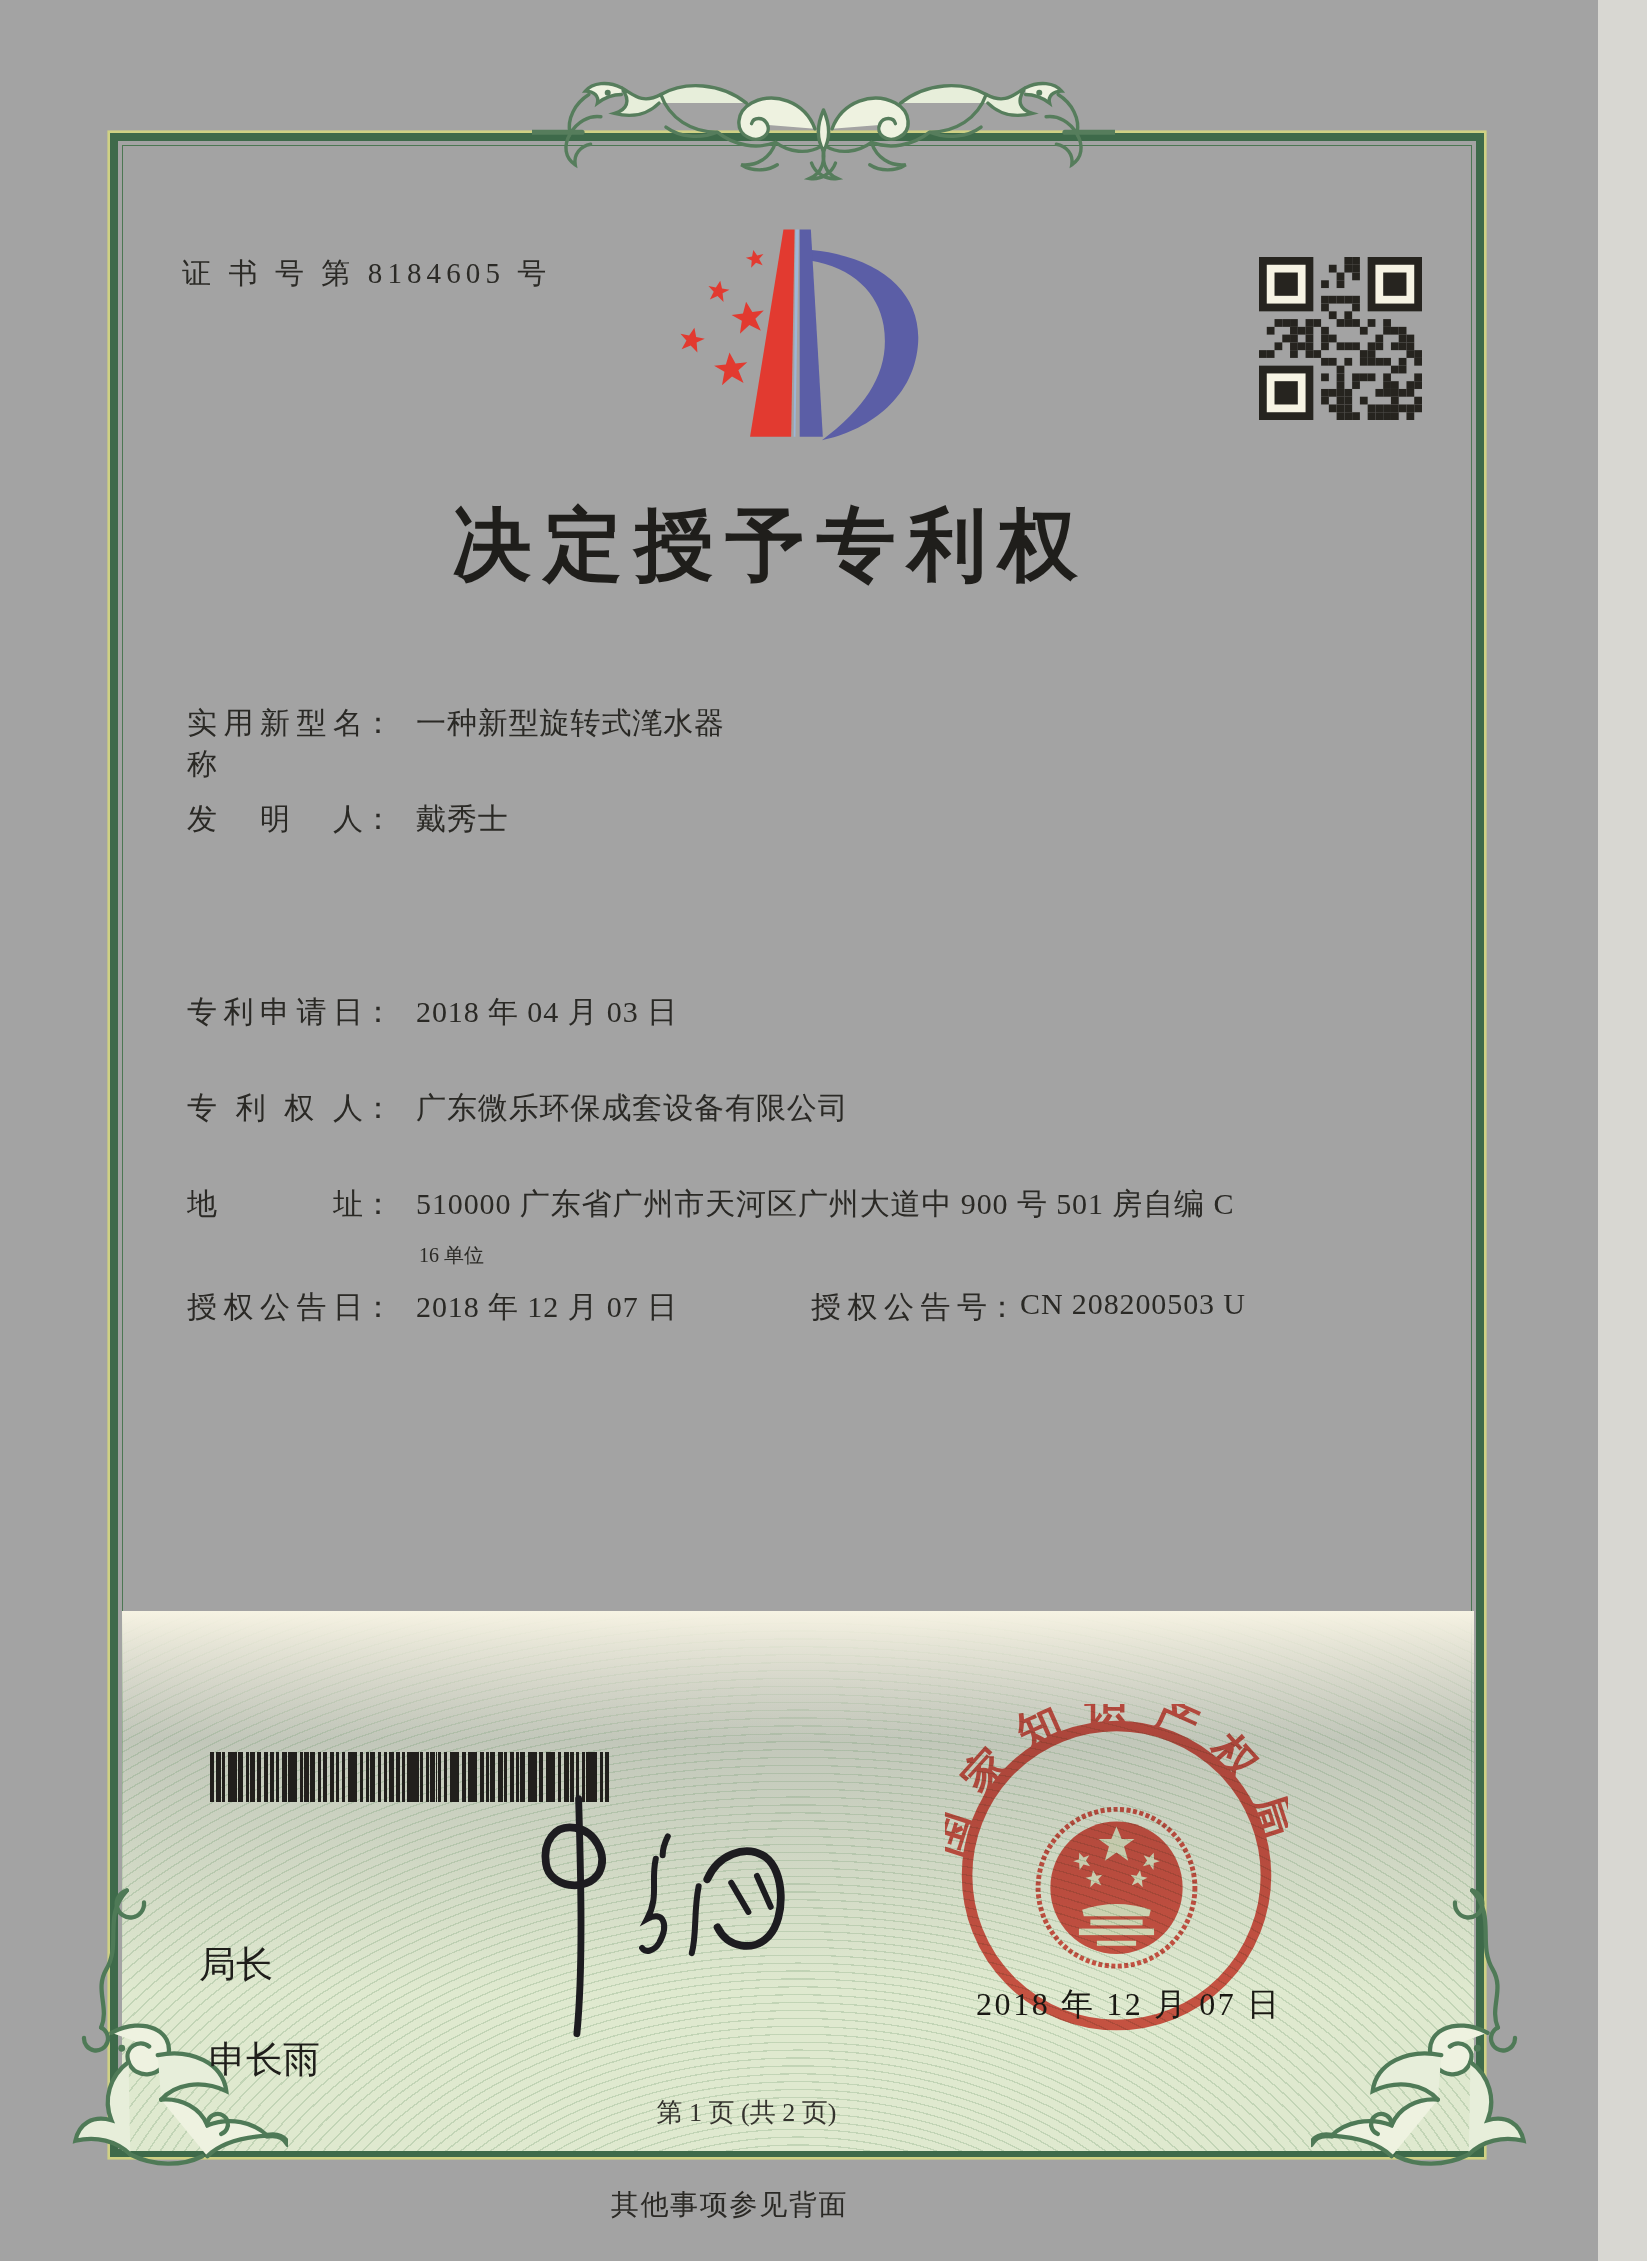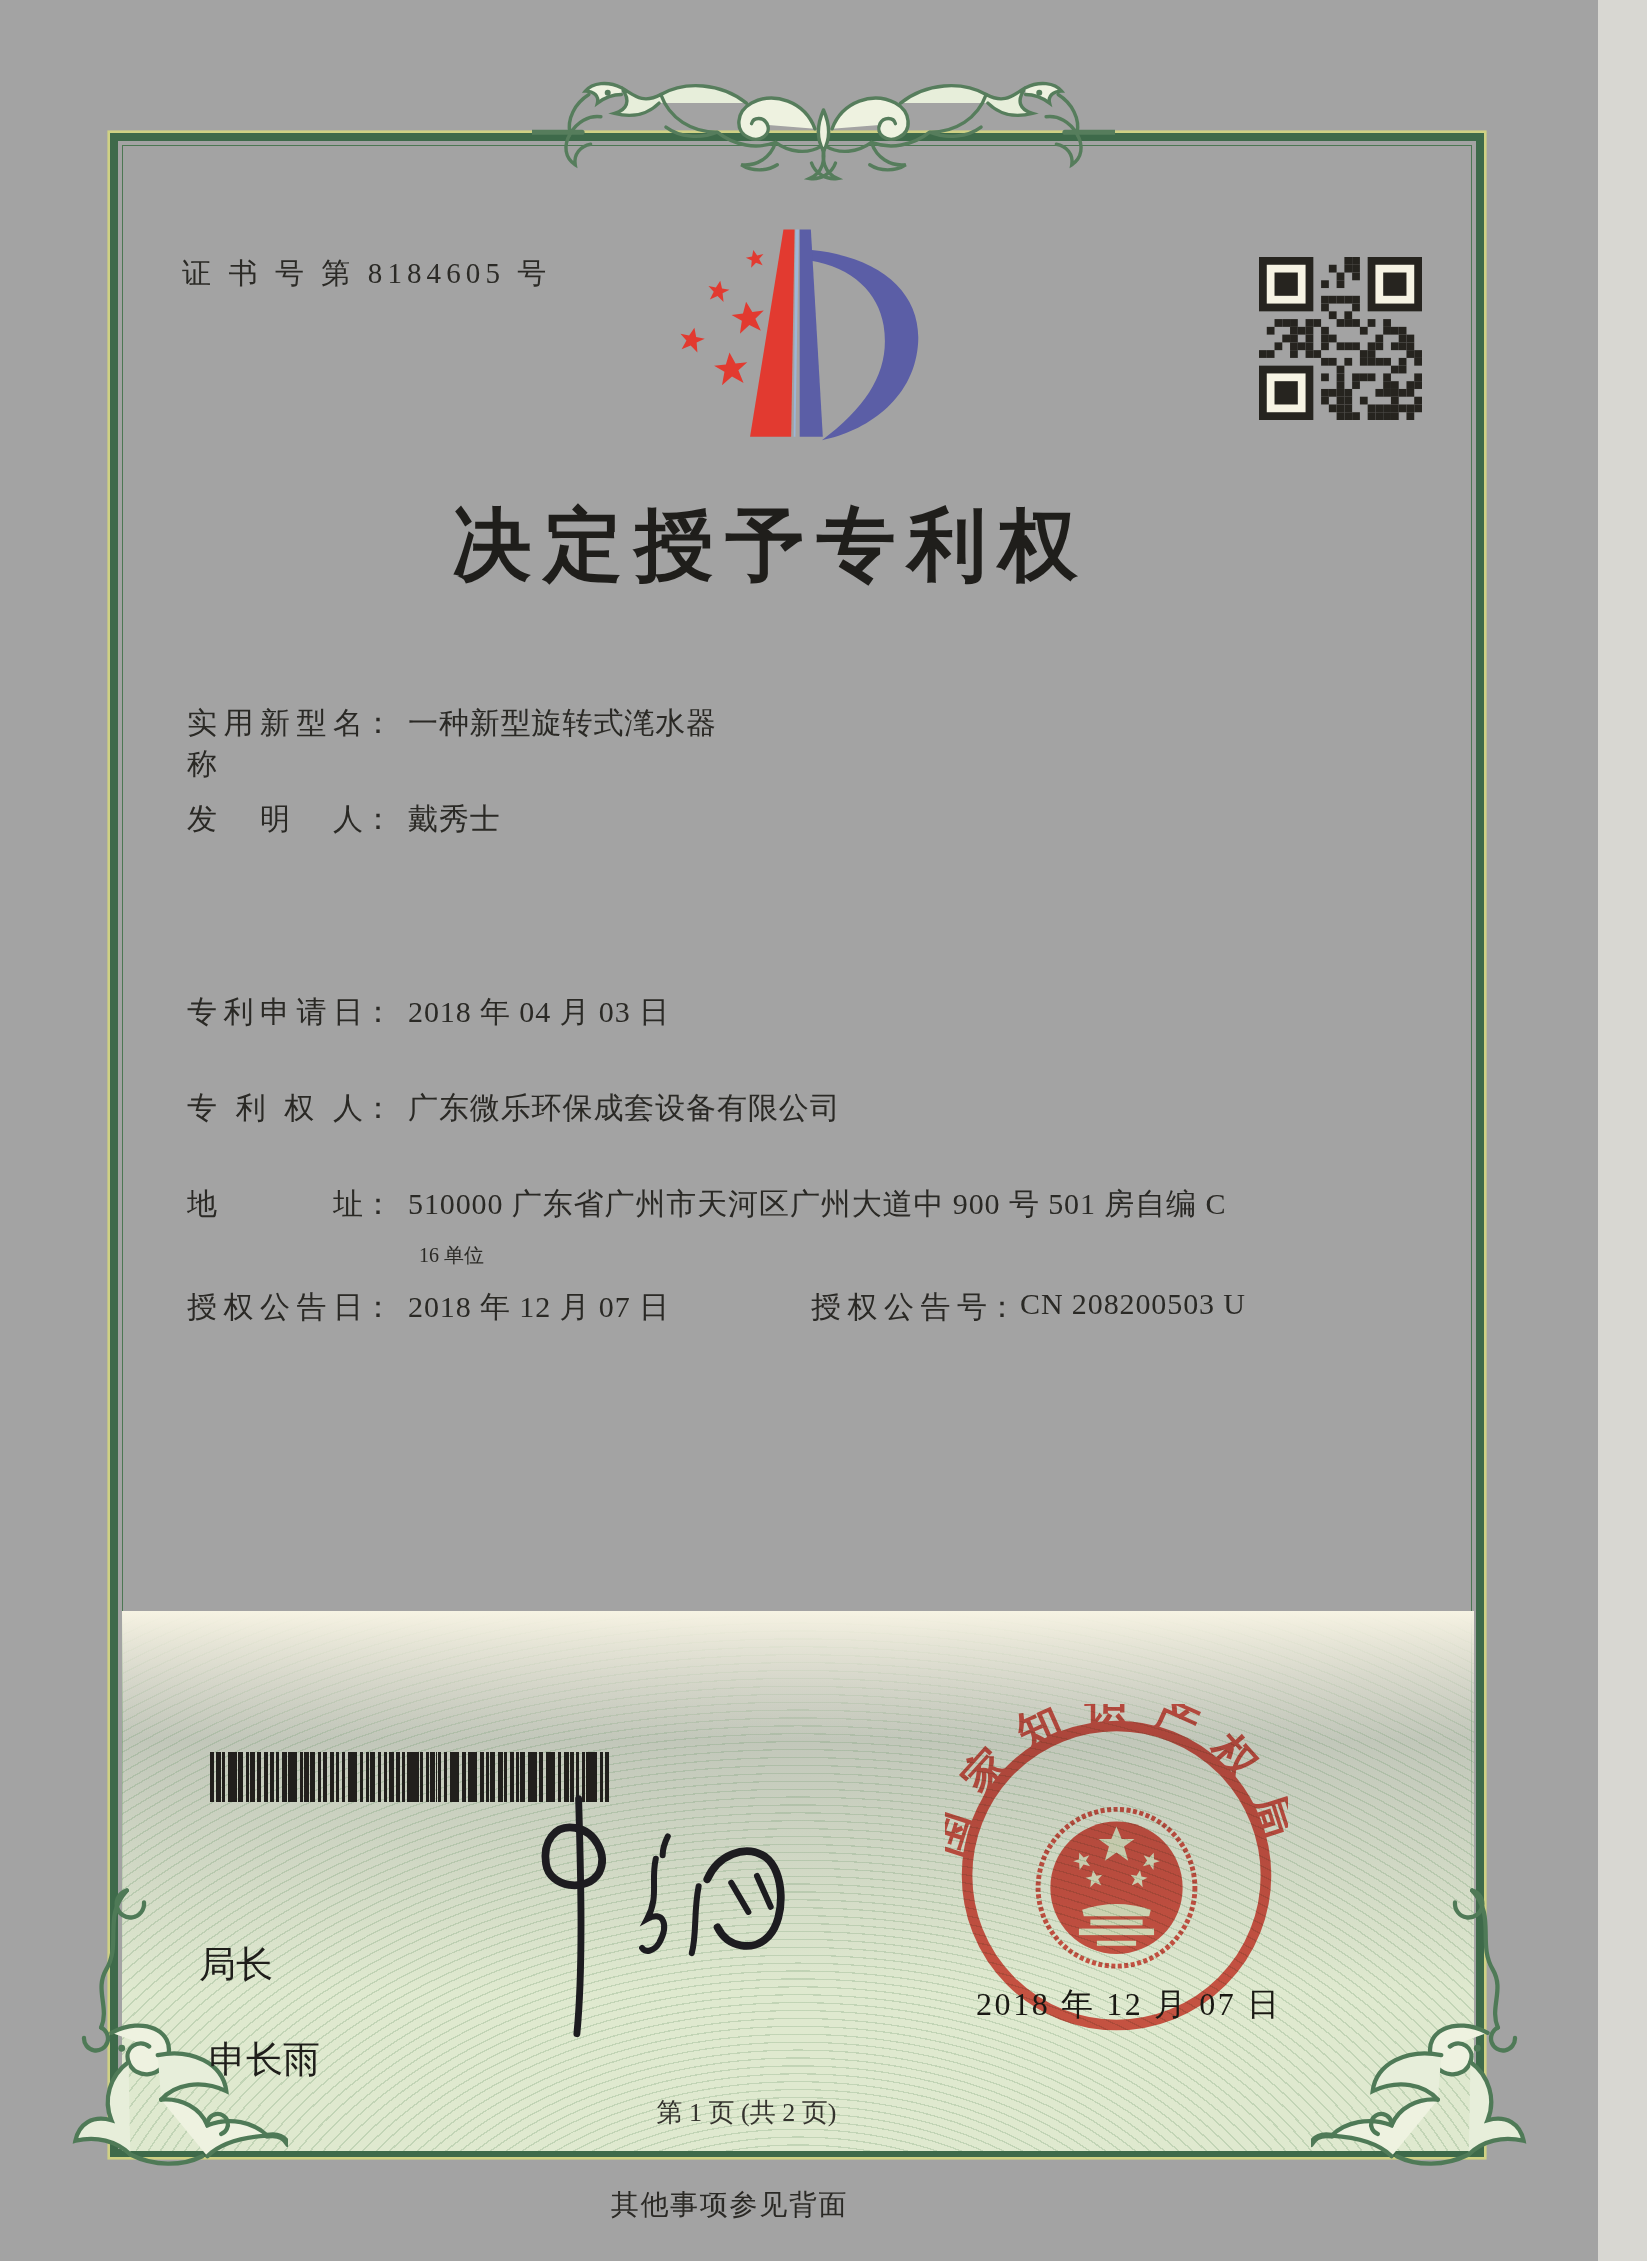--- a/index.html
+++ b/index.html
@@ -19,21 +19,21 @@
       repeating-radial-gradient(1373px 987px at 50% 140%, rgba(118,158,116,0.28) 0 1.7px, rgba(118,158,116,0) 1.7px 11px),
       linear-gradient(180deg, rgba(224,235,210,0.25) 0%, #dfe9cf 70%);}
 
   .cert-no{position:absolute;left:182px;top:254px;font-size:29px;letter-spacing:5.1px;color:#2b2a26;}
   .title{position:absolute;left:84px;top:493px;width:1374px;text-align:center;
          font-size:79px;font-weight:700;letter-spacing:12px;color:#1f1e1b;}
 
   .frow{position:absolute;left:187px;width:1287px;font-size:30px;color:#2a2925;}
   .flabel{display:inline-block;width:176px;text-align:justify;text-align-last:justify;vertical-align:top;}
   .fcolon{display:inline-block;width:29px;vertical-align:top;}
-  .fvalue{display:inline-block;margin-left:16px;vertical-align:top;letter-spacing:0.9px;}
+  .fvalue{display:inline-block;margin-left:24px;vertical-align:top;letter-spacing:0.9px;}
   .pair2{position:absolute;left:624px;top:0;}
   .addr2{position:absolute;left:419px;top:1242px;font-size:20px;color:#2a2925;}
 
   .paras{position:absolute;left:187px;top:1360px;width:1280px;font-size:30px;line-height:65px;
          text-align:justify;color:#2a2925;}
   .paras p{margin:0 0 1.7px 0;text-indent:2em;}
 
   .barcode{position:absolute;left:210px;top:1752px;width:399px;height:50px;
     background-image:
       repeating-linear-gradient(90deg,#211f1c 0 2.6px,transparent 2.6px 6px),

